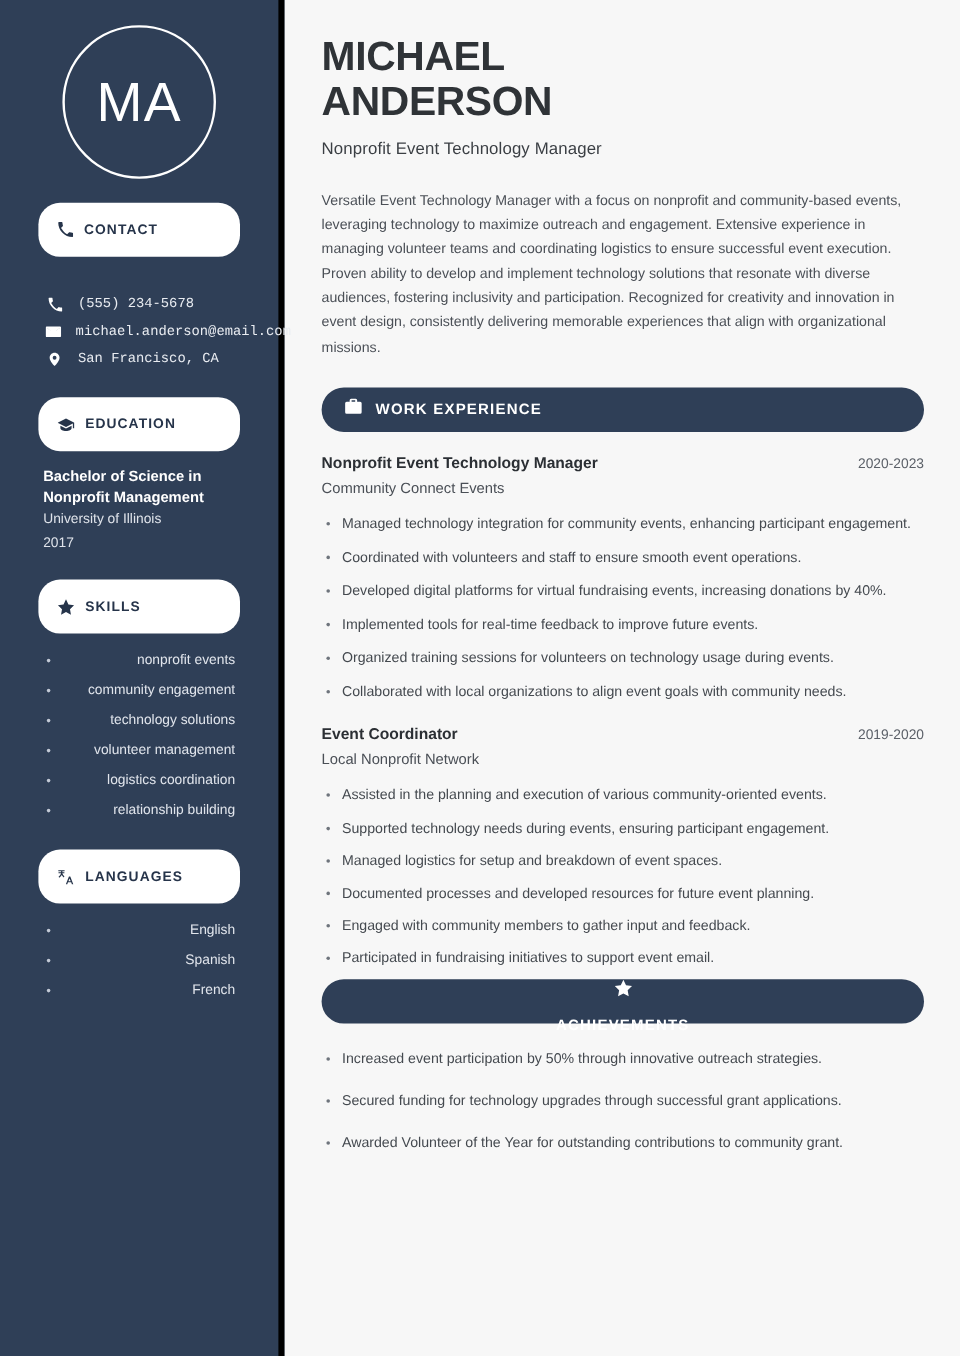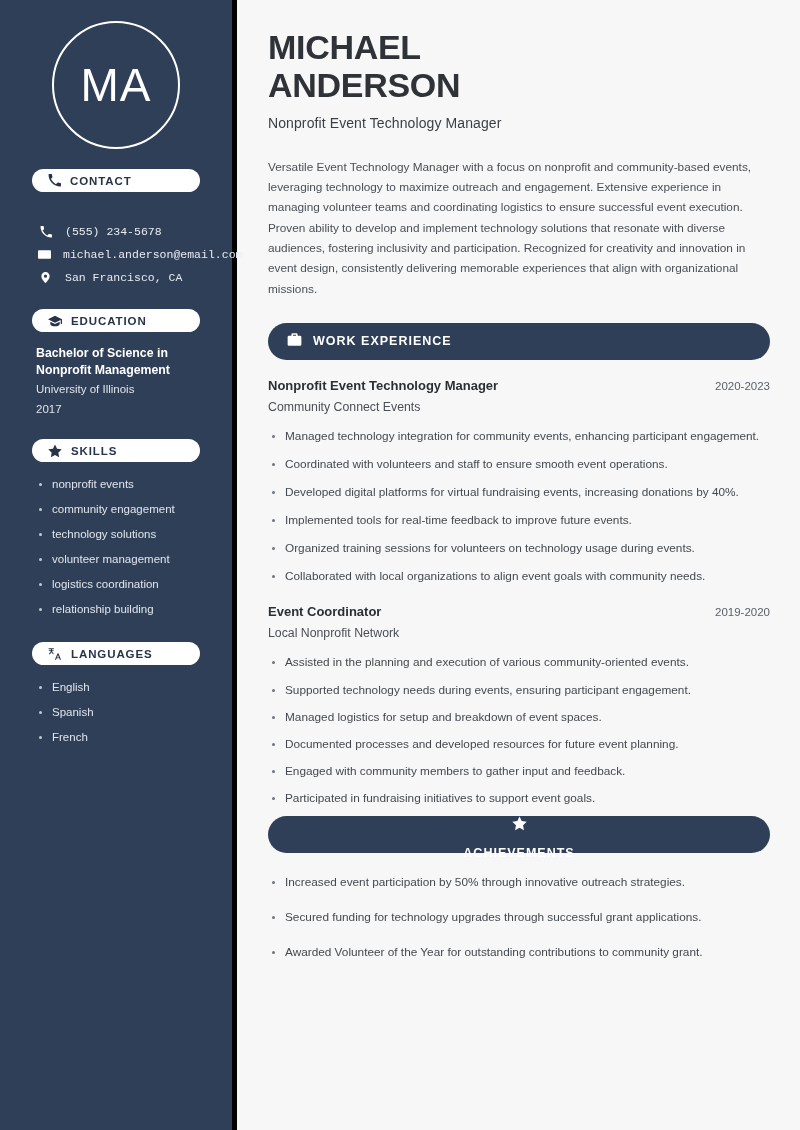--- a/index.html
+++ b/index.html
@@ -46,21 +46,21 @@
     color: #ffffff;
     font-size: 46px;
     font-weight: 400;
     letter-spacing: 1px;
   }
 
   .pill {
     margin-top: 20px;
     background: #ffffff;
     border-radius: 18px;
-    height: 23px;
+    height: 45px;
     display: flex;
     align-items: center;
     padding: 0 16px;
     gap: 9px;
   }
   .pill .pill-label {
     color: #26344a;
     font-size: 11.5px;
     font-weight: bold;
     letter-spacing: 0.9px;
@@ -84,21 +84,21 @@
     font-weight: bold;
     color: #ffffff;
     line-height: 1.42;
   }
   .edu-school, .edu-year {
     font-size: 11.5px;
     color: #dfe3ea;
     line-height: 1.72;
   }
 
-  .side-list { margin-top: 10px; padding: 0 4px; list-style: none; }
+  .side-list { margin-top: 10px; padding: 0 4px; list-style: none; text-align: right; }
   .side-list li {
     position: relative;
     font-size: 11.5px;
     color: #e1e5ec;
     padding: 0 0 0 16px;
     line-height: 25px;
   }
   .side-list li::before {
     content: "";
     position: absolute;
@@ -337,21 +337,21 @@
         <span class="job-title">Event Coordinator</span>
         <span class="job-date">2019-2020</span>
       </div>
       <div class="job-org">Local Nonprofit Network</div>
       <ul class="bullets tight">
         <li>Assisted in the planning and execution of various community-oriented events.</li>
         <li>Supported technology needs during events, ensuring participant engagement.</li>
         <li>Managed logistics for setup and breakdown of event spaces.</li>
         <li>Documented processes and developed resources for future event planning.</li>
         <li>Engaged with community members to gather input and feedback.</li>
-        <li>Participated in fundraising initiatives to support event goals.</li>
+        <li>Participated in fundraising initiatives to support event email.</li>
       </ul>
     </div>
 
     <div class="section-bar" style="margin-top:4px;flex-direction:column;">
       <span class="icon">
         <svg width="15" height="15" viewBox="0 0 24 24" fill="#ffffff">
           <path d="M12 .8 15.5 8l8 1.2-5.8 5.6 1.4 7.9-7.1-3.8-7.1 3.8 1.4-7.9L.5 9.2 8.5 8z"></path>
         </svg>
       </span>
       <span class="bar-label">ACHIEVEMENTS</span>

